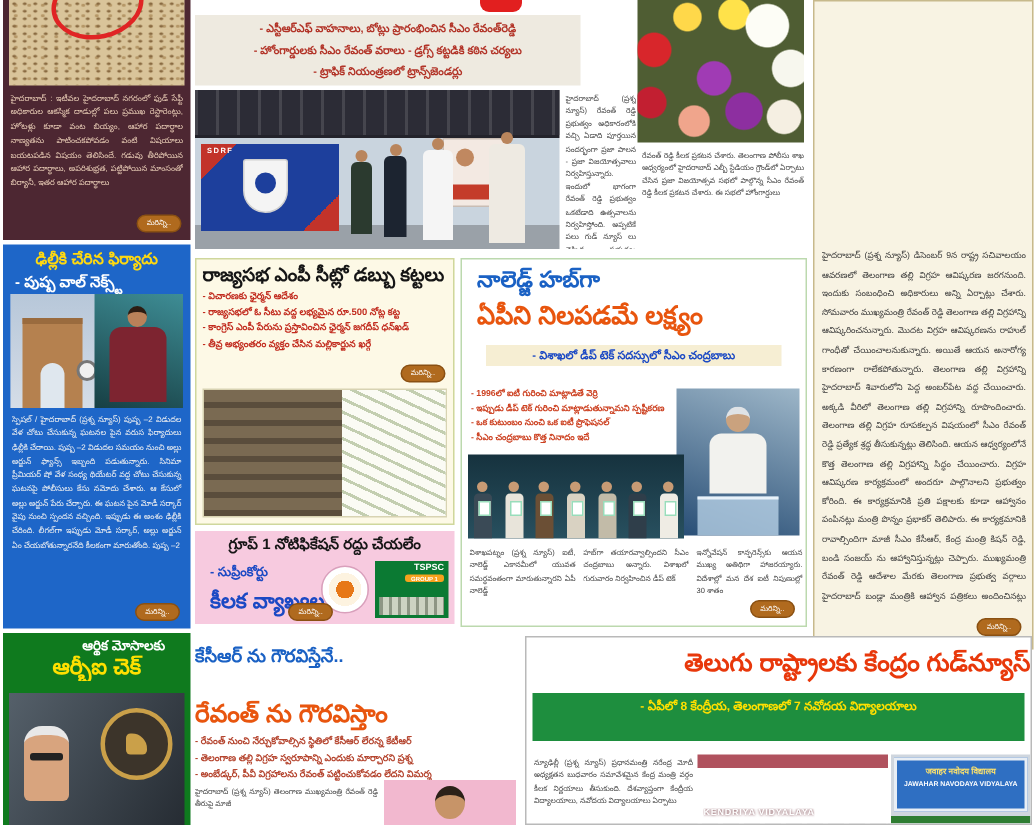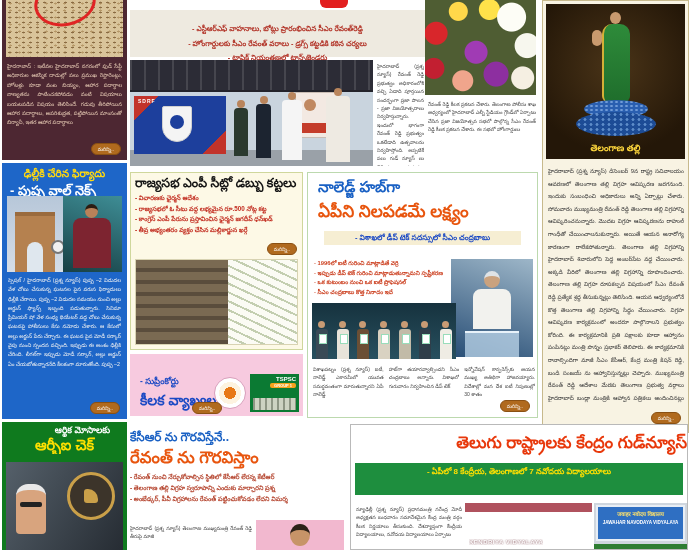--- a/index.html
+++ b/index.html
@@ -20,21 +20,21 @@
             background-size:7px 5px,9px 7px;overflow:hidden;}
   .food-circle{position:absolute;left:28px;top:-20px;width:62px;height:46px;border:3px solid #e02424;
                border-radius:50%;transform:rotate(-12deg);}
   .food-body{position:absolute;left:5px;top:62px;width:115px;height:82px;color:#e9cdb6;
              font-size:5.4px;line-height:9.4px;}
   .food-more{position:absolute;right:6px;bottom:5px;}
 
   
   .pushpa-box{left:2px;top:163px;width:125px;height:256px;background:#1e66c8;overflow:hidden;}
   .pp-title{margin-top:4px;color:#ffd90f;font-size:10.5px;font-weight:bold;text-align:center;}
-  .pp-sub{margin:1px 8px 0;color:#ffffff;font-size:13px;font-weight:bold;}
+  .pp-sub{margin:1px 8px 0;color:#ffffff;font-size:10px;font-weight:bold;}
   .pp-img{position:absolute;left:5px;top:33px;width:115px;height:76px;overflow:hidden;background:#c8d4e2;}
   .pp-gate{position:absolute;left:0;top:0;width:56px;height:76px;background:linear-gradient(#b7c7d9,#d5dde7);}
   .pp-arch{position:absolute;left:8px;bottom:0;width:40px;height:60px;background:#b5814f;border-top:4px solid #9a6b3e;}
   .pp-arch-hole{position:absolute;left:12px;bottom:0;width:16px;height:30px;background:#dfe7ee;
                 border-radius:8px 8px 0 0;}
   .pp-wheel{position:absolute;left:44px;bottom:18px;width:14px;height:14px;border-radius:50%;
             background:#f0f0f0;border:2px solid #777;}
   .pp-actor{position:absolute;left:56px;top:0;width:59px;height:76px;background:linear-gradient(200deg,#3e8d95,#173f44);}
   .pp-head{position:absolute;left:22px;top:8px;width:13px;height:14px;border-radius:50%;background:#b98159;
            border-top:4px solid #2c1c12;}
@@ -53,21 +53,21 @@
   .rbi-seal{position:absolute;right:8px;top:10px;width:48px;height:48px;border-radius:50%;
             border:3px solid #caa049;background:#3c342a;}
   .rbi-seal-tiger{position:absolute;left:14px;top:14px;width:14px;height:14px;background:#caa049;
                   border-radius:3px 10px 3px 3px;}
   .rbi-face{position:absolute;left:10px;top:22px;width:30px;height:50px;background:#d8a47e;
             border-radius:12px 12px 4px 4px;border-top:6px solid #e8e8e8;}
   .rbi-glass{position:absolute;left:4px;top:12px;width:22px;height:5px;background:#222;border-radius:2px;}
 
   
   .headline-frag{left:320px;top:0;width:28px;height:8px;background:#e21f1f;border-radius:0 0 6px 6px;}
-  .bullets-box{left:130px;top:10px;width:295px;height:47px;background:#eeeae0;padding-top:12px;}
+  .bullets-box{left:130px;top:10px;width:257px;height:47px;background:#eeeae0;padding-top:2px;}
   .tb-line{color:#b23327;font-size:7.3px;font-weight:bold;line-height:14.5px;text-align:center;}
 
   
   .flowers{left:425px;top:0;width:111px;height:95px;background:#4f5d33;overflow:hidden;
     background-image:
       radial-gradient(circle at 78% 18%,#fdfdf6 0 14px,transparent 15px),
       radial-gradient(circle at 92% 48%,#f7f7ee 0 12px,transparent 13px),
       radial-gradient(circle at 58% 10%,#ffe24a 0 10px,transparent 11px),
       radial-gradient(circle at 30% 12%,#ffd84a 0 9px,transparent 10px),
       radial-gradient(circle at 10% 35%,#d8262b 0 11px,transparent 12px),
@@ -167,21 +167,21 @@
            background:#1d4c96;background-image:radial-gradient(#5d8cc9 0 1.2px,transparent 1.8px);background-size:6px 5px;}
   .th-caption{position:absolute;left:0;bottom:4px;width:100%;text-align:center;color:#ffd83d;
               font-size:9px;font-weight:bold;}
   .th-body{position:absolute;left:5px;top:164px;width:136px;height:240px;font-size:5.8px;
            line-height:12.6px;color:#3a3a3a;}
   .th-more{position:absolute;right:7px;bottom:8px;}
 
   
   .kcr-box{left:128px;top:424px;width:218px;height:126px;background:#ffffff;overflow:hidden;}
   .kcr-h1{margin:6px 2px 0;color:#1a61c4;font-size:12px;font-weight:bold;}
-  .kcr-h2{margin:1px 2px 0;color:#e8550e;font-size:16.5px;font-weight:bold;}
+  .kcr-h2{margin:20px 2px 0;color:#e8550e;font-size:16.5px;font-weight:bold;}
   .kcr-bullet{margin:0 2px;font-size:6.3px;font-weight:bold;color:#b5452f;line-height:11px;
               white-space:nowrap;overflow:hidden;}
   .kcr-body{position:absolute;left:2px;top:100px;width:122px;height:24px;font-size:5px;line-height:8.4px;color:#444;}
   .ktr-img{position:absolute;left:128px;top:96px;width:88px;height:30px;background:#f2b8cf;overflow:hidden;}
   .ktr-head{position:absolute;left:34px;top:4px;width:20px;height:22px;border-radius:50%;background:#c79468;
             border-top:6px solid #2c2118;}
 
   
   .gn-box{left:350px;top:424px;width:338px;height:126px;background:#ffffff;border:1px solid #b9b9b9;overflow:hidden;}
   .gn-headline{margin-top:8px;color:#e8380b;font-size:16.5px;font-weight:bold;text-align:right;}
@@ -292,20 +292,21 @@
     <div class="rs-bullet nowrap">- కాంగ్రెస్ ఎంపీ పేరును ప్రస్తావించిన ఛైర్మన్ జగదీప్ ధన్‌ఖడ్</div>
     <div class="rs-bullet nowrap" style="width:140px;">- తీవ్ర అభ్యంతరం వ్యక్తం చేసిన మల్లికార్జున ఖర్గే</div>
     <span class="more-pill rs-more">మరిన్ని..</span>
     <div class="rs-img">
       <div class="rs-parl"></div>
       <div class="rs-notes"></div>
     </div>
   </div>
 
   <div class="abs g1-box">
+    <div class="g1-headline nowrap">గ్రూప్ 1 నోటిఫికేషన్ రద్దు చేయలేం</div>
     <div class="g1-sub1 nowrap">- సుప్రీంకోర్టు</div>
     <div class="g1-sub2 nowrap">కీలక వ్యాఖ్యలు</div>
     <div class="g1-logo"></div>
     <div class="g1-thumb">
       <div class="g1-thumb-title">TSPSC</div>
       <div class="g1-thumb-badge">GROUP 1</div>
       <div class="g1-thumb-bldg"></div>
     </div>
     <span class="more-pill g1-more">మరిన్ని..</span>
   </div>
@@ -336,28 +337,20 @@
     </div>
     <div class="kh-cols">
       <div class="kh-col">విశాఖపట్నం (ప్రశ్న న్యూస్) ఐటీ, నాలెడ్జ్ ఎకానమీలో యువత సమర్థవంతంగా మారుతున్నారని ఏపీ నాలెడ్జ్</div>
       <div class="kh-col">హబ్‌గా తయారవ్వాల్సిందని సీఎం చంద్రబాబు అన్నారు. విశాఖలో గురువారం నిర్వహించిన డీప్ టెక్</div>
       <div class="kh-col">ఇన్నోవేషన్ కాన్ఫరెన్స్‌కు ఆయన ముఖ్య అతిథిగా హాజరయ్యారు. విదేశాల్లో మన దేశ ఐటీ నిపుణుల్లో 30 శాతం</div>
     </div>
     <span class="more-pill kh-more">మరిన్ని..</span>
   </div>
 
   <div class="abs th-box">
-    <div class="th-img">
-      <div class="th-head"></div>
-      <div class="th-arm"></div>
-      <div class="th-body-fig"></div>
-      <div class="th-ped1"></div>
-      <div class="th-ped2"></div>
-      <div class="th-caption nowrap">తెలంగాణ తల్లి</div>
-    </div>
     <div class="th-body just">హైదరాబాద్ (ప్రశ్న న్యూస్) డిసెంబర్ 9న రాష్ట్ర సచివాలయం ఆవరణలో తెలంగాణ తల్లి విగ్రహ ఆవిష్కరణ జరగనుంది. ఇందుకు సంబంధించి అధికారులు అన్ని ఏర్పాట్లు చేశారు. సోమవారం ముఖ్యమంత్రి రేవంత్ రెడ్డి తెలంగాణ తల్లి విగ్రహాన్ని ఆవిష్కరించనున్నారు. మొదట విగ్రహ ఆవిష్కరణను రాహుల్ గాంధీతో చేయించాలనుకున్నారు. అయితే ఆయన అనారోగ్య కారణంగా రాలేకపోతున్నారు. తెలంగాణ తల్లి విగ్రహాన్ని హైదరాబాద్ శివారులోని పెద్ద అంబర్‌పేట వద్ద చేయించారు. అక్కడి వీరిలో తెలంగాణ తల్లి విగ్రహాన్ని రూపొందించారు. తెలంగాణ తల్లి విగ్రహ రూపకల్పన విషయంలో సీఎం రేవంత్ రెడ్డి ప్రత్యేక శ్రద్ధ తీసుకున్నట్లు తెలిసింది. ఆయన ఆధ్వర్యంలోనే కొత్త తెలంగాణ తల్లి విగ్రహాన్ని సిద్ధం చేయించారు. విగ్రహ ఆవిష్కరణ కార్యక్రమంలో అందరూ పాల్గొనాలని ప్రభుత్వం కోరింది. ఈ కార్యక్రమానికి ప్రతి పక్షాలకు కూడా ఆహ్వానం పంపినట్లు మంత్రి పొన్నం ప్రభాకర్ తెలిపారు. ఈ కార్యక్రమానికి రావాల్సిందిగా మాజీ సీఎం కేసీఆర్, కేంద్ర మంత్రి కిషన్ రెడ్డి, బండి సంజయ్ ను ఆహ్వానిస్తున్నట్లు చెప్పారు. ముఖ్యమంత్రి రేవంత్ రెడ్డి ఆదేశాల మేరకు తెలంగాణ ప్రభుత్వ వర్గాలు హైదరాబాద్ బండ్లా మంత్రికి ఆహ్వాన పత్రికలు అందించినట్లు చెప్పారు. ఇందుకోసం అపాయింట్‌మెంట్ కోరుతున్నట్లు వివరించారు. వారు సమయమివ్వని మేరకు</div>
     <span class="more-pill th-more">మరిన్ని..</span>
   </div>
 
   <div class="abs kcr-box">
     <div class="kcr-h1 nowrap">కేసీఆర్ ను గౌరవిస్తేనే..</div>
     <div class="kcr-h2 nowrap">రేవంత్ ను గౌరవిస్తాం</div>
     <div class="kcr-bullet">- రేవంత్ నుంచి నేర్చుకోవాల్సిన స్థితిలో కేసీఆర్ లేరన్న కేటీఆర్</div>
     <div class="kcr-bullet">- తెలంగాణ తల్లి విగ్రహ స్వరూపాన్ని ఎందుకు మార్చారని ప్రశ్న</div>
     <div class="kcr-bullet">- అంబేడ్కర్, పీవీ విగ్రహాలను రేవంత్ పట్టించుకోవడం లేదని విమర్శ</div>

